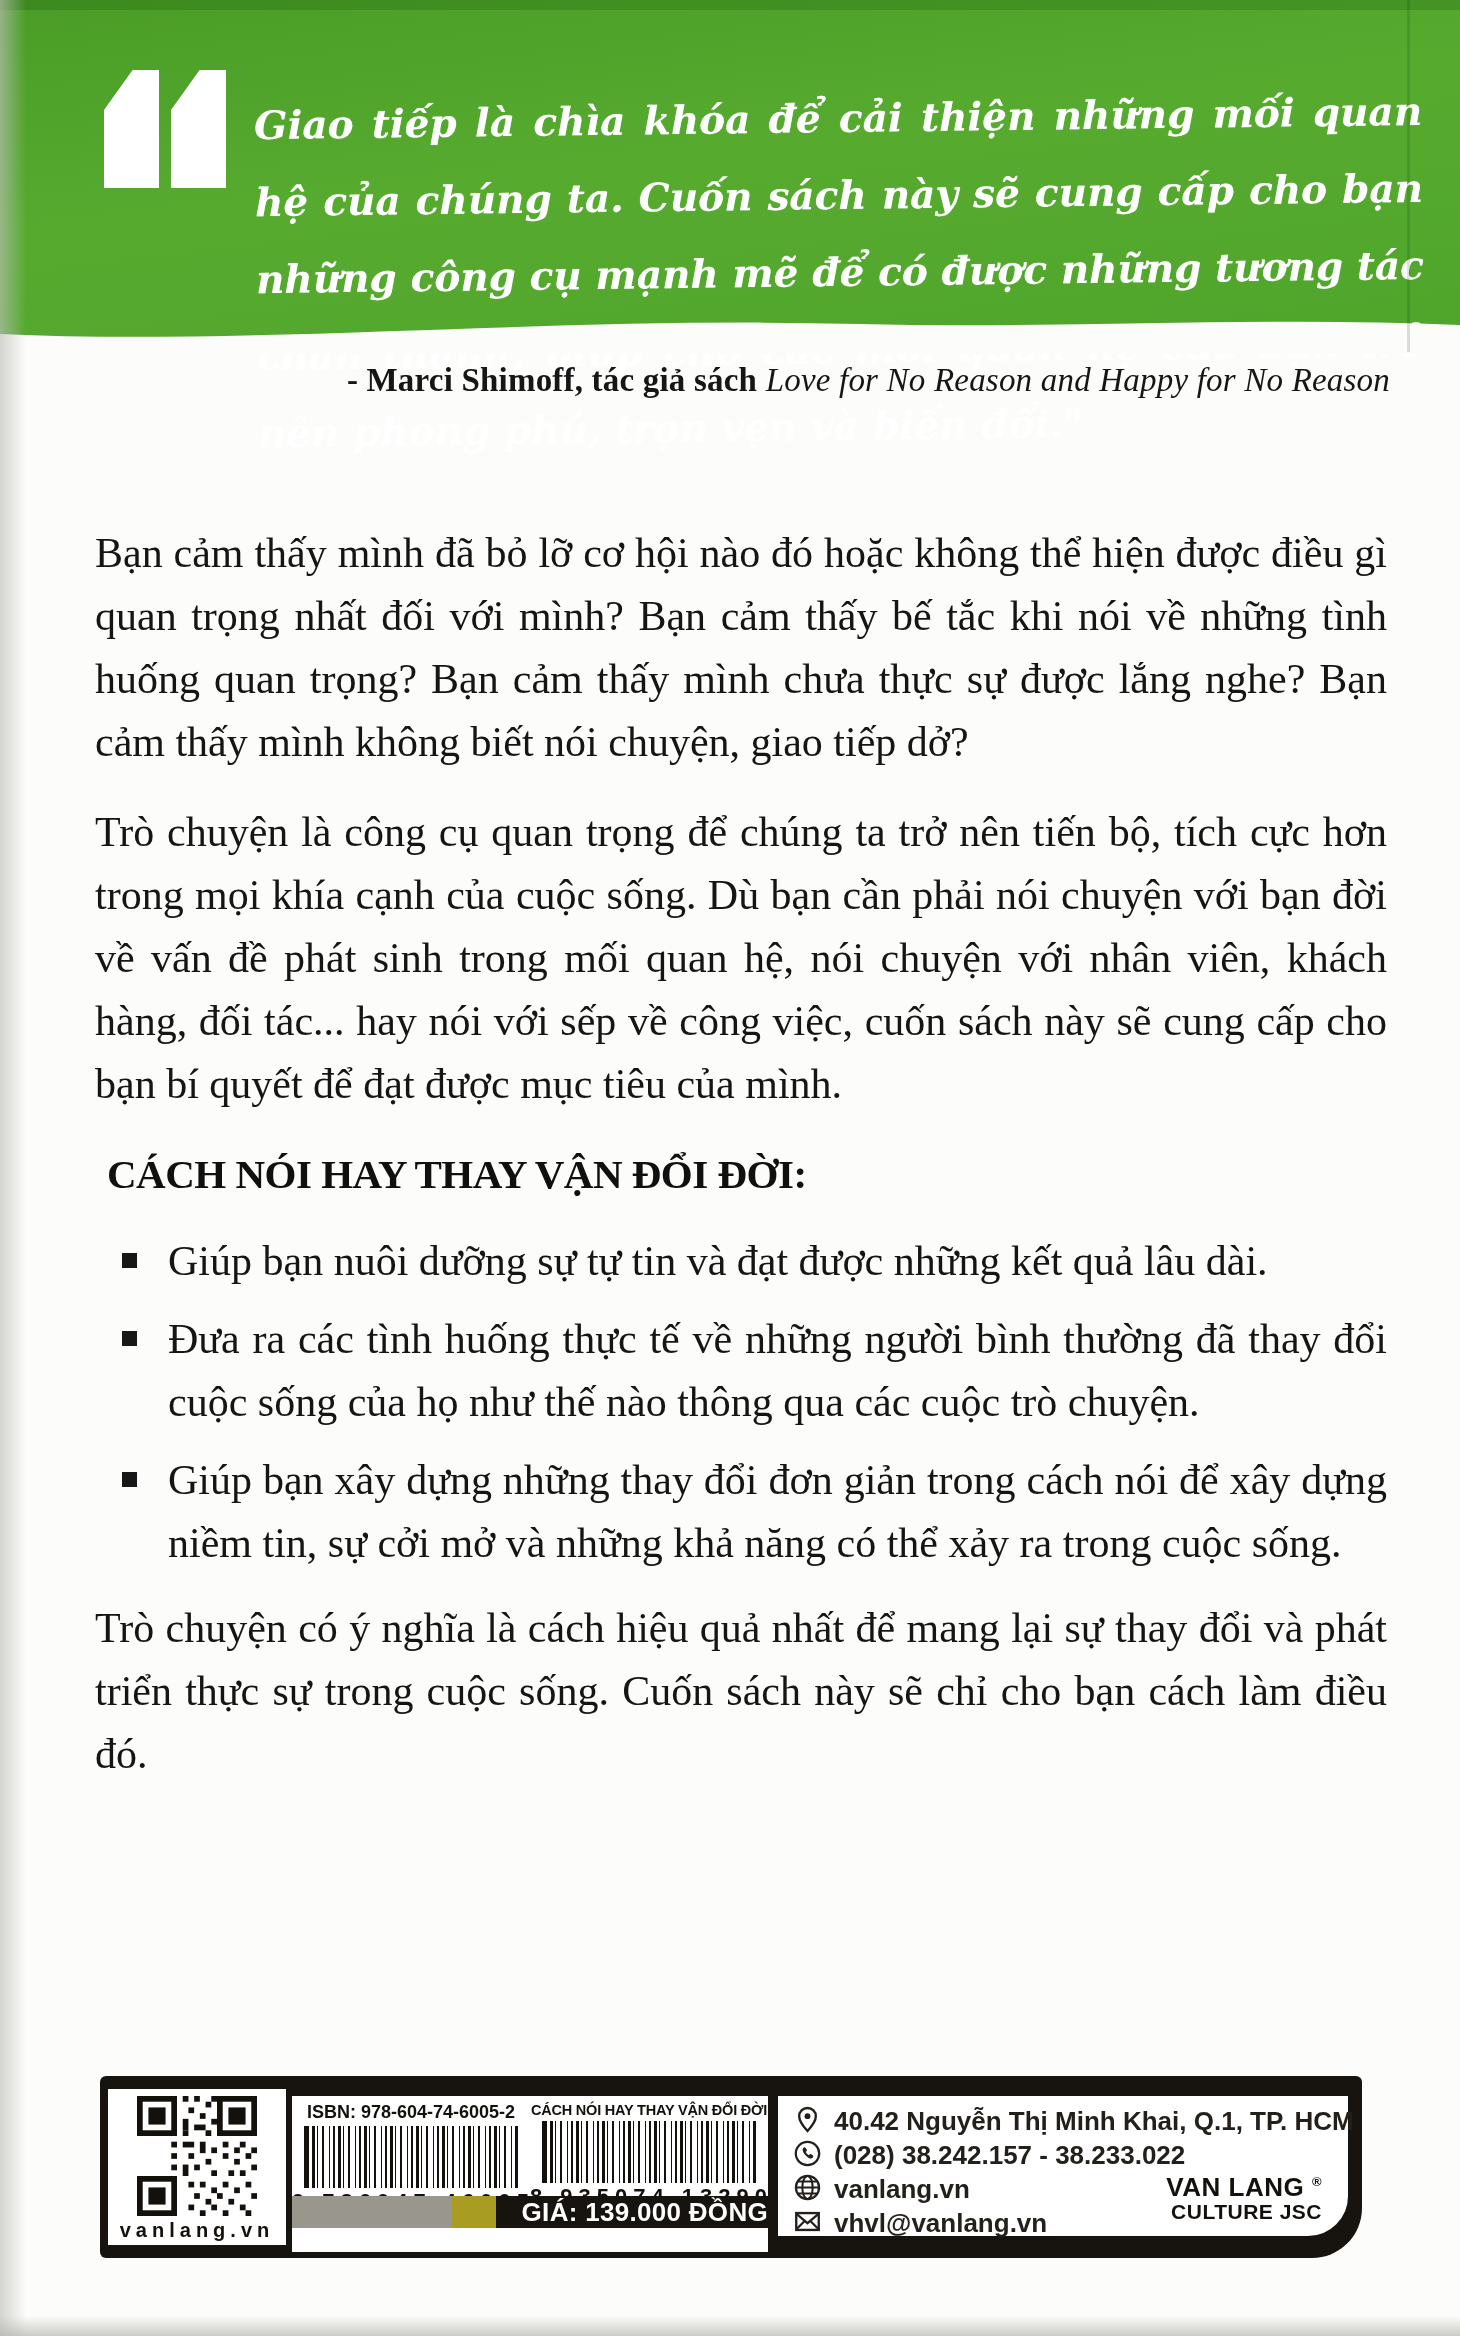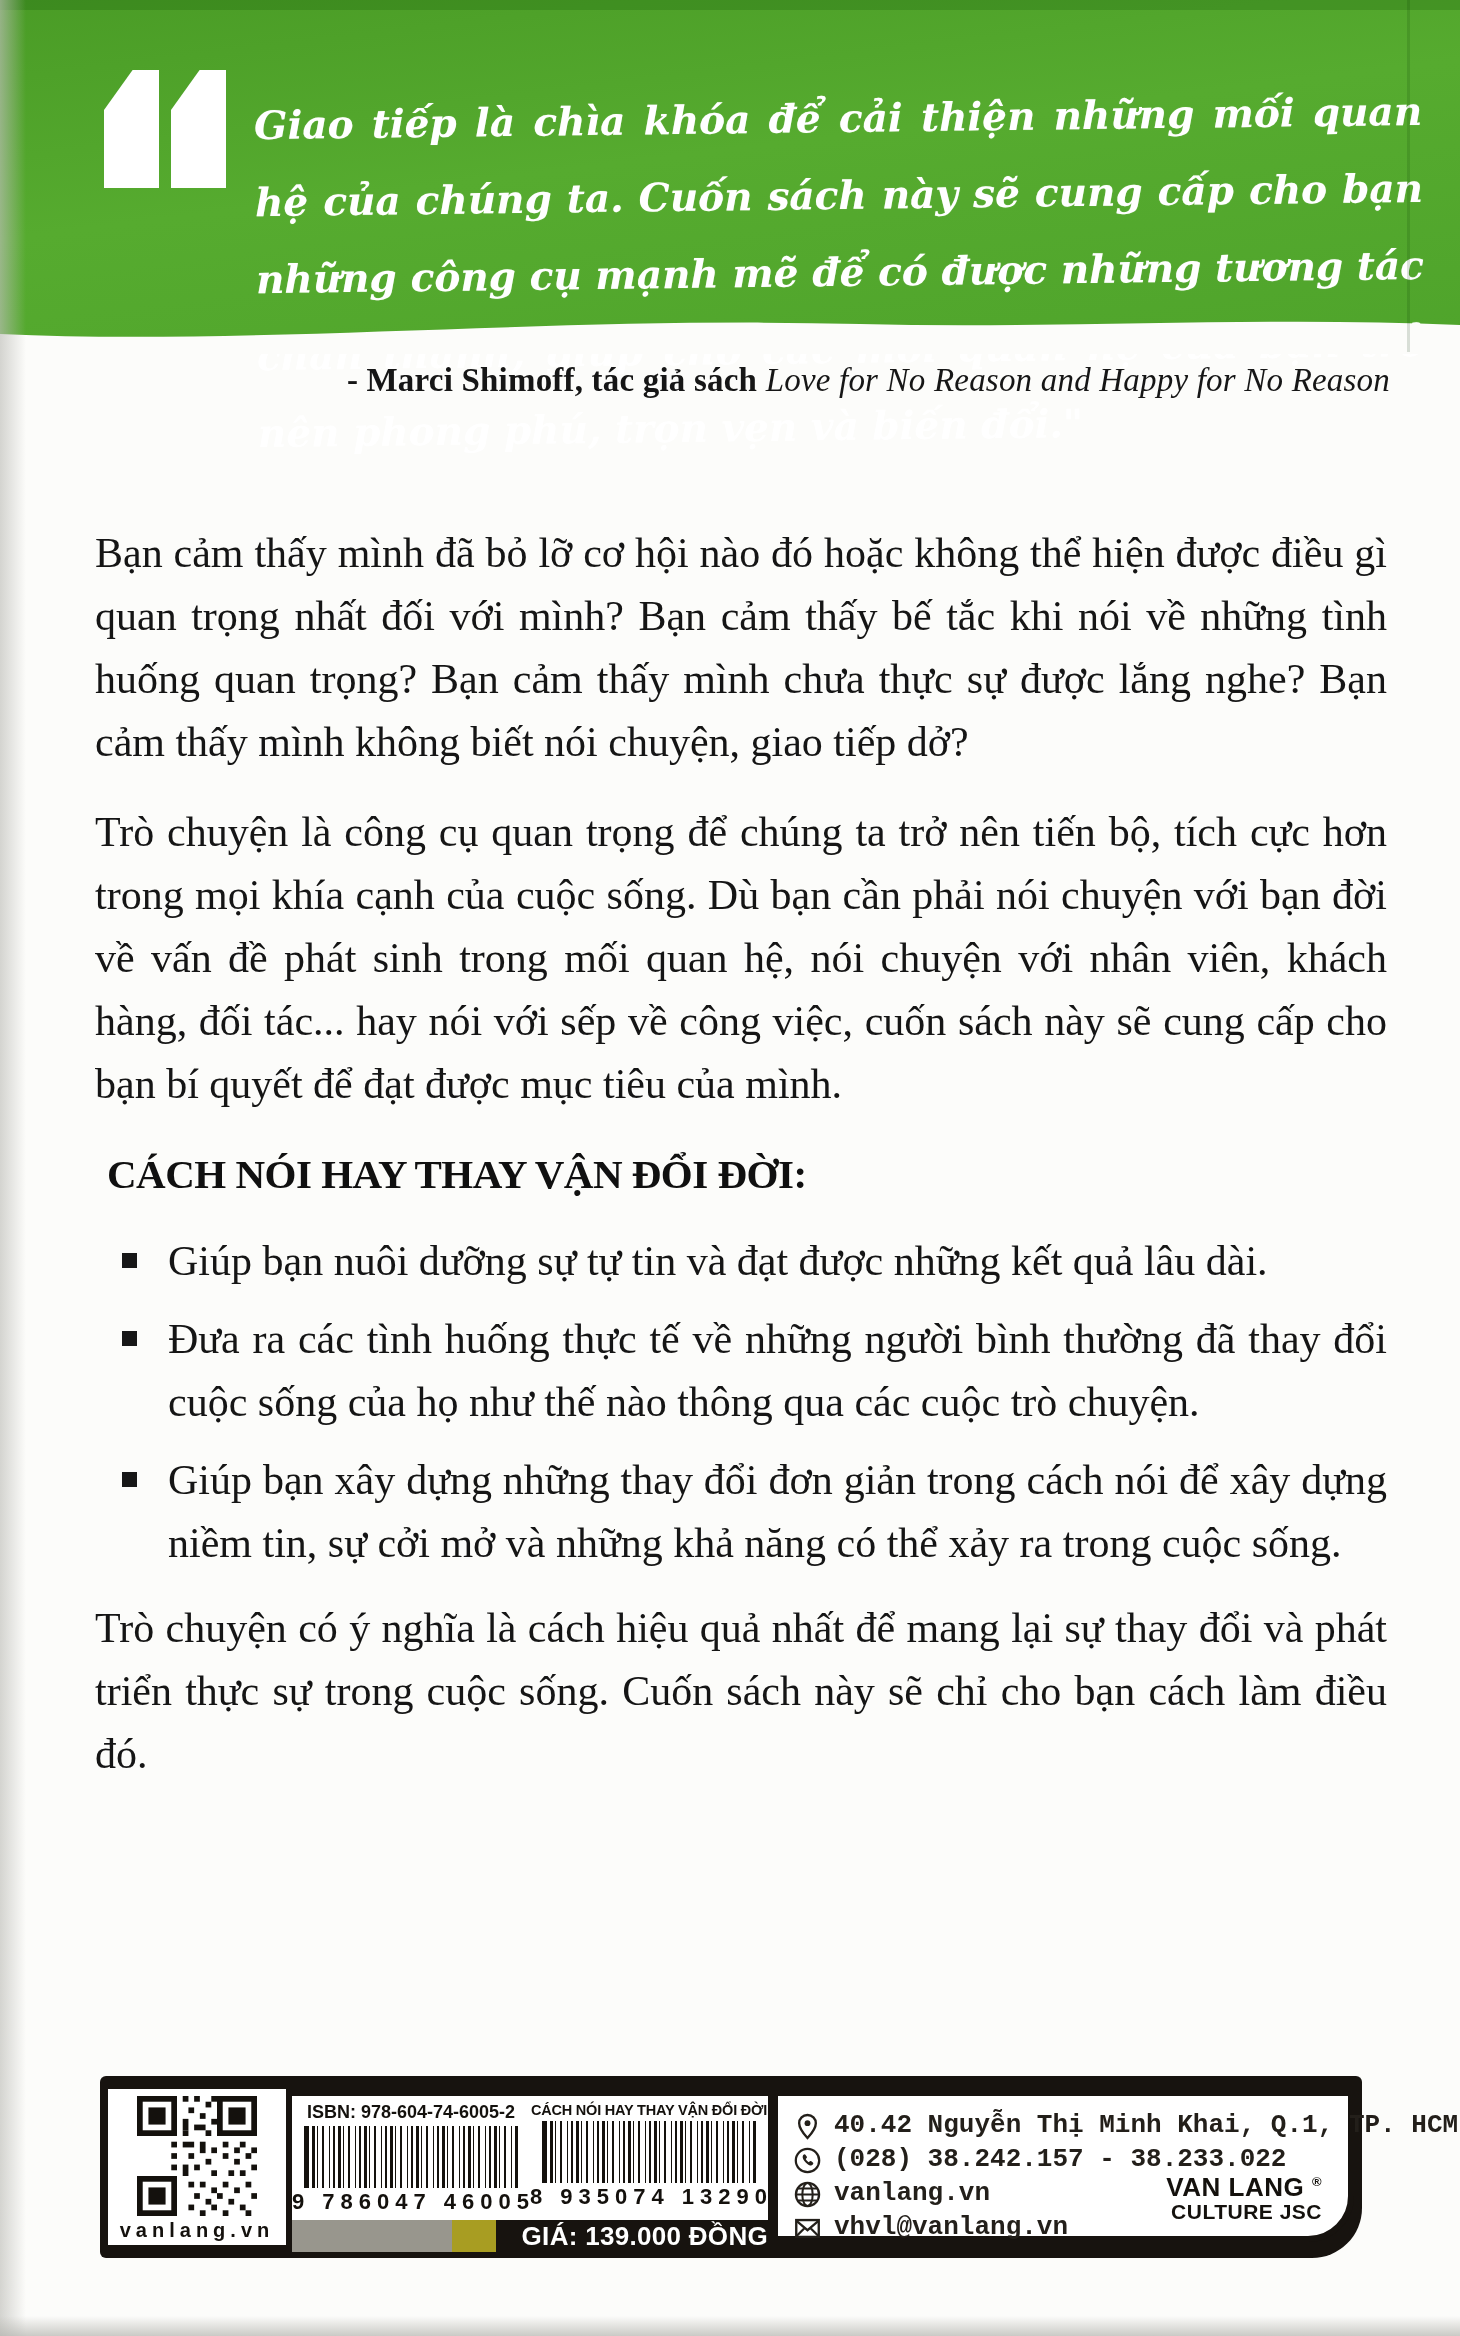--- a/index.html
+++ b/index.html
@@ -66,21 +66,21 @@
   .qr-panel{
     position:absolute;left:8px;top:13px;width:178px;height:156px;background:#fff;
     display:flex;flex-direction:column;align-items:center;padding-top:7px;box-sizing:border-box;
   }
   .qr-svg{width:120px;height:120px;display:block;}
   .qr-label{font-family:"Liberation Sans",sans-serif;font-weight:bold;font-size:20px;
     letter-spacing:5px;margin-top:3px;color:#14110d;}
 
   .codes-panel{position:absolute;left:192px;top:20px;width:476px;height:156px;background:#fff;
     display:flex;flex-direction:column;box-sizing:border-box;}
-  .codes-white{display:flex;height:124px;}
+  .codes-white{display:flex;height:100px;}
   .barcode{flex:1;padding-top:6px;text-align:center;overflow:hidden;}
   .bc-label{font-family:"Liberation Sans",sans-serif;font-weight:bold;font-size:18px;
     color:#14110d;white-space:nowrap;}
   .bc-label.small{font-size:14.5px;letter-spacing:-0.2px;}
   .bc-bars{height:62px;margin:3px 12px 0;border-left:3px solid #14110d;border-right:3px solid #14110d;
     background:repeating-linear-gradient(90deg,
       #14110d 0 2px,#fff 2px 5px,#14110d 5px 8px,#fff 8px 10px,
       #14110d 10px 11px,#fff 11px 15px,#14110d 15px 17px,#fff 17px 22px,
       #14110d 22px 23px,#fff 23px 26px);}
   .bc-digits{font-family:"Liberation Sans",sans-serif;font-weight:bold;font-size:22px;
@@ -91,21 +91,21 @@
   .strip-price{flex:1;background:#17130f;color:#fff;font-family:"Liberation Sans",sans-serif;
     font-weight:bold;font-size:26px;display:flex;align-items:center;padding-left:26px;
     letter-spacing:.3px;white-space:nowrap;}
 
   .contact-panel{
     position:absolute;left:672px;top:14px;width:582px;height:152px;background:#fff;
     border:6px solid #17130f;border-radius:0 0 46px 0;box-sizing:border-box;
     padding:10px 20px 0 16px;font-family:"Liberation Sans",sans-serif;font-weight:bold;
     font-size:26px;color:#231f1a;
   }
-  .c-row{display:flex;align-items:flex-end;height:34px;gap:13px;white-space:nowrap;font-family:Liberation Mono, monospace;}
+  .c-row{display:flex;align-items:flex-start;height:34px;gap:13px;white-space:nowrap;}
   .c-ic{width:27px;height:27px;flex:0 0 27px;display:block;}
   .logo{position:absolute;right:26px;bottom:14px;text-align:right;line-height:1.02;color:#14110d;}
   .logo .l1{font-size:26px;letter-spacing:.5px;}
   .logo .l1 sup{font-size:13px;}
   .logo .l2{font-size:21px;letter-spacing:.5px;}
 </style>
 </head>
 <body>
 
 <div class="page">

